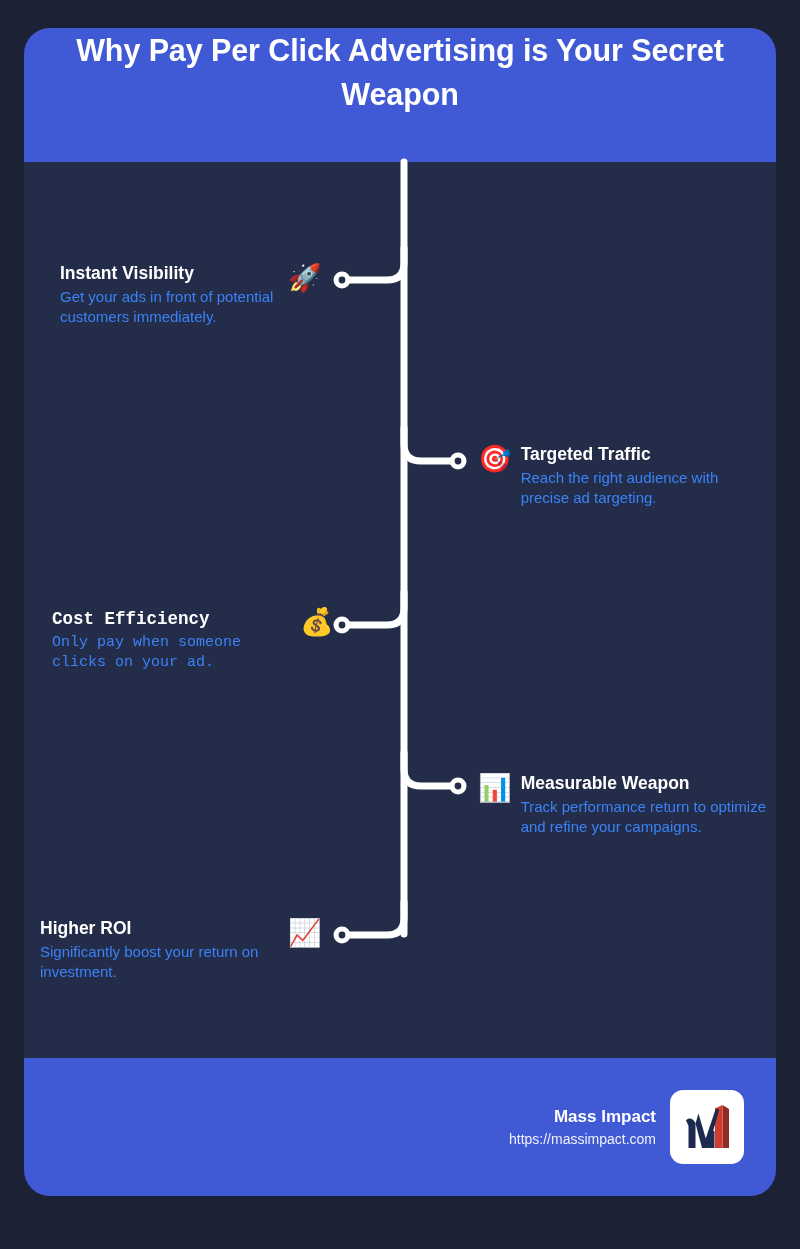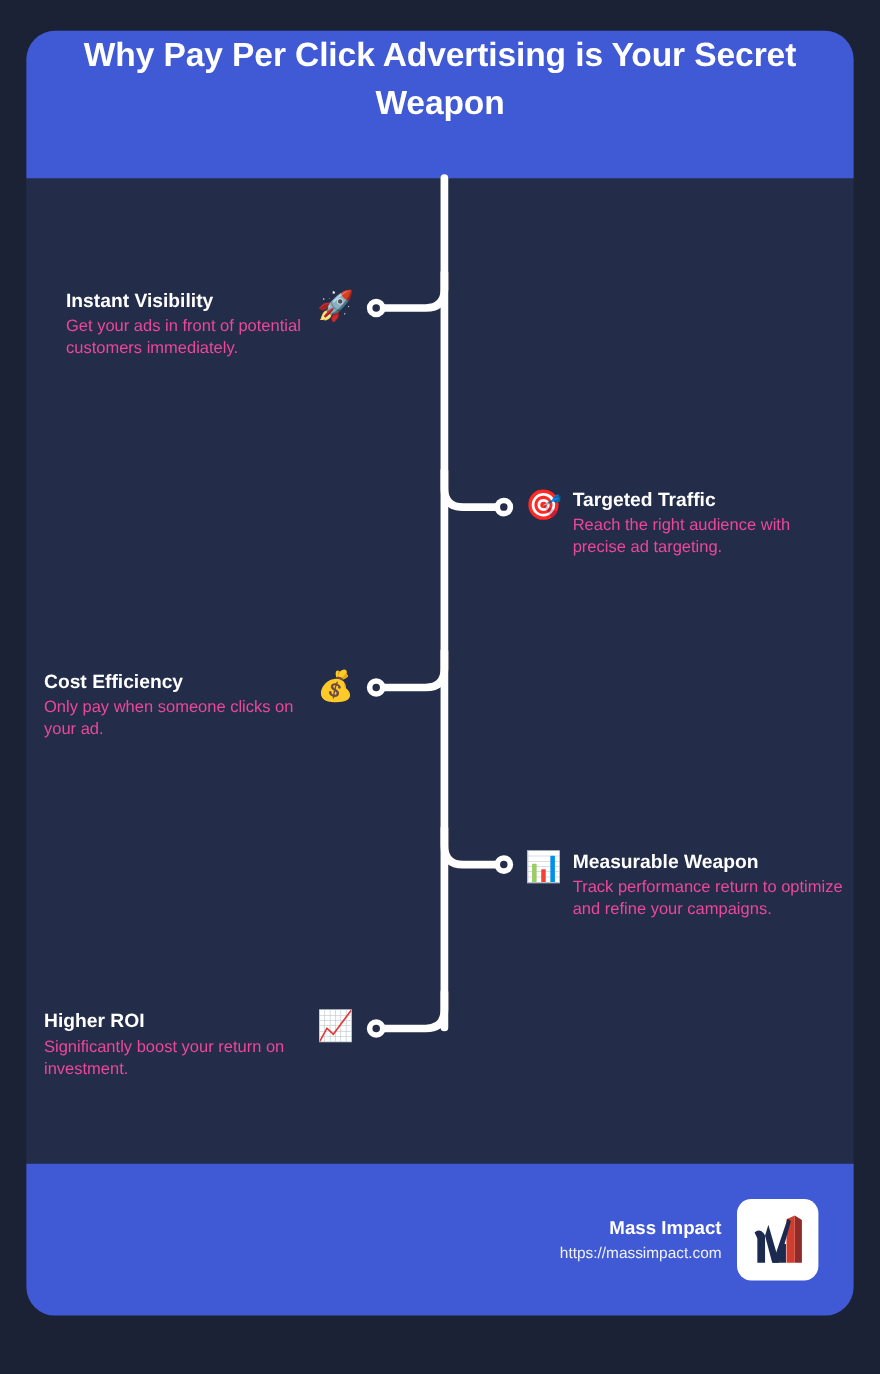--- a/index.html
+++ b/index.html
@@ -87,21 +87,21 @@
   }
   .item-title {
     color: #ffffff;
     font-size: 17.5px;
     font-weight: bold;
     line-height: 1.3;
     margin: 0 0 2px 0;
     white-space: nowrap;
   }
   .item-desc {
-    color: #ec4899;
+    color: #3b82f6;
     font-size: 15px;
     line-height: 1.36;
     margin: 0;
   }
   .item-emoji {
     font-size: 27px;
     line-height: 1;
     flex: 0 0 auto;
     display: block;
   }
@@ -207,21 +207,21 @@
   </div>
 
   <div class="item item-right" style="left:478px; top:443px; width:282px;">
     <span class="item-emoji">🎯</span>
     <div class="item-text">
       <p class="item-title">Targeted Traffic</p>
       <p class="item-desc">Reach the right audience with precise ad targeting.</p>
     </div>
   </div>
 
-  <div class="item item-left" style="left:40px; top:608px; width:282px;">
+  <div class="item item-left" style="left:52px; top:608px; width:282px;font-family:Liberation Mono, monospace;">
     <div class="item-text">
       <p class="item-title">Cost Efficiency</p>
       <p class="item-desc">Only pay when someone clicks on your ad.</p>
     </div>
     <span class="item-emoji">💰</span>
   </div>
 
   <div class="item item-right" style="left:478px; top:772px; width:288px;">
     <span class="item-emoji">📊</span>
     <div class="item-text">

